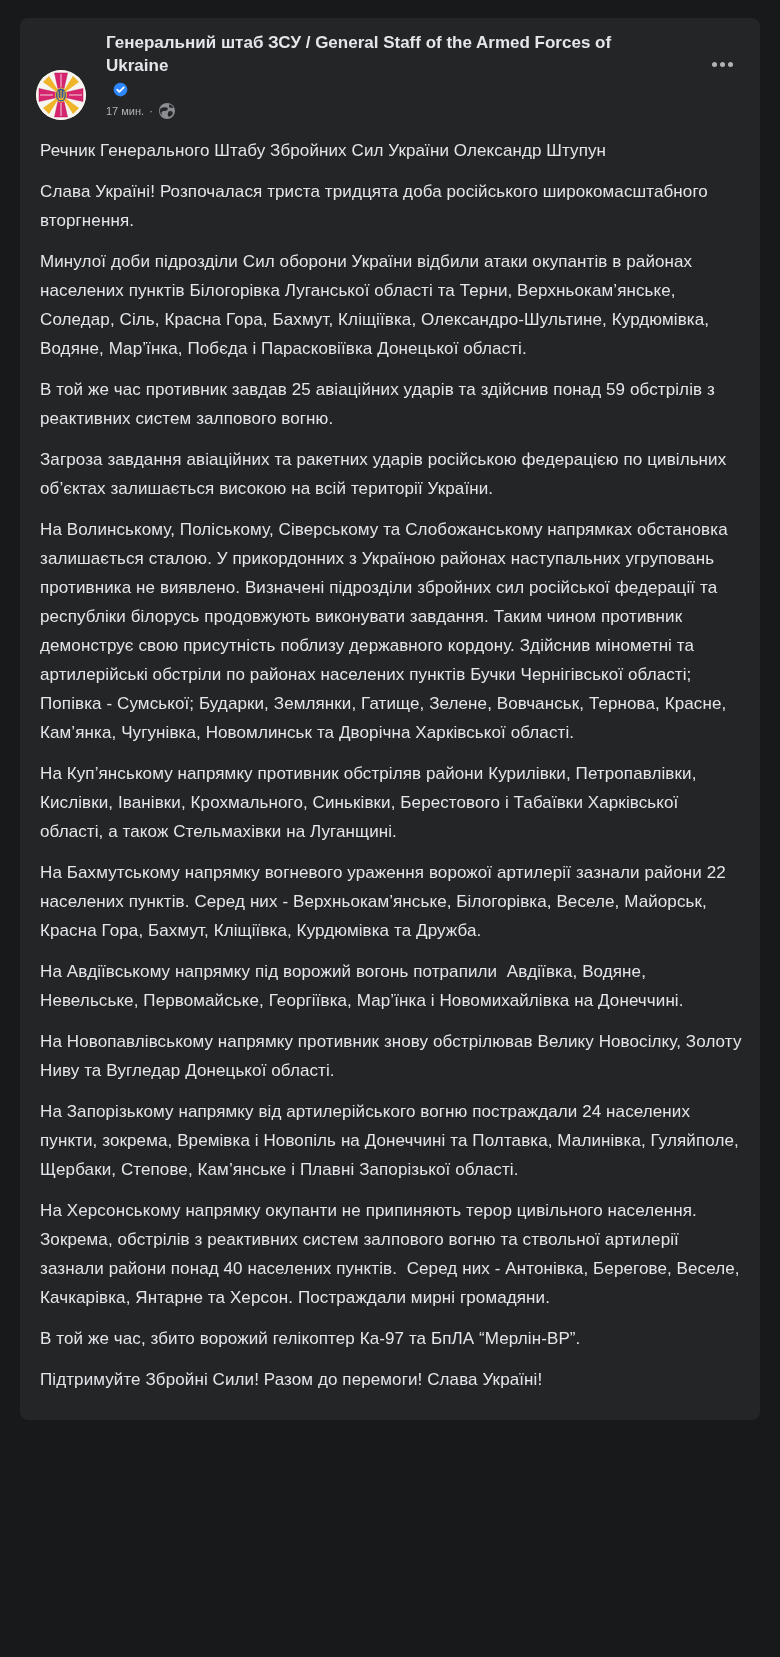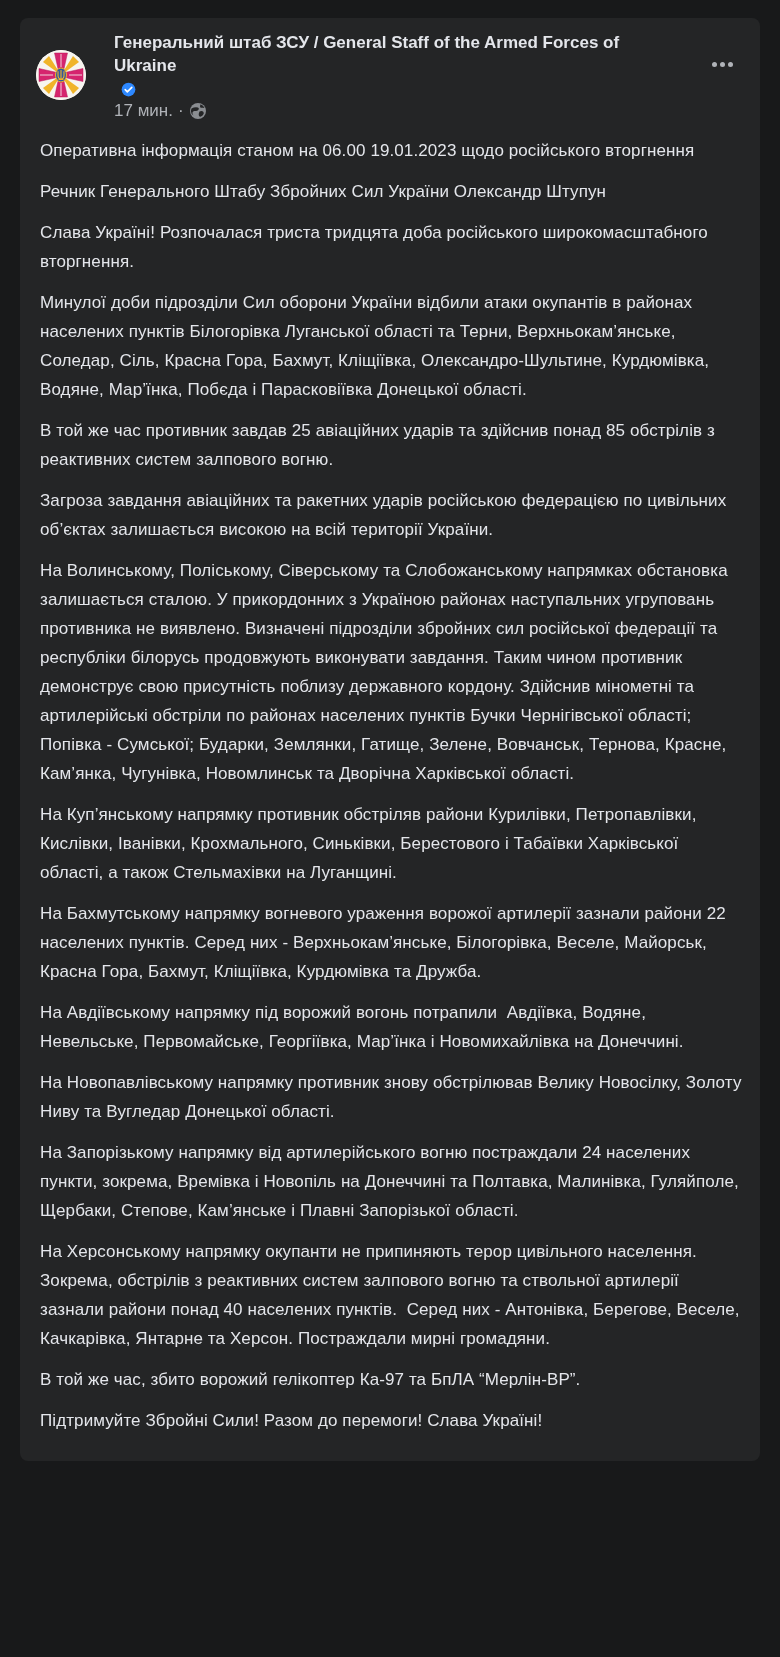--- a/index.html
+++ b/index.html
@@ -20,22 +20,22 @@
     margin: 18px 20px 0 20px;
     background: #242526;
     border-radius: 8px;
     position: relative;
     padding: 12px 16px 26px 16px;
     box-sizing: border-box;
   }
   
   .post-header {
     display: flex;
-    align-items: center;
-    gap: 28px;
+    align-items: flex-end;
+    gap: 20px;
     padding-bottom: 6px;
     position: relative;
   }
   .avatar {
     width: 50px;
     height: 50px;
     border-radius: 50%;
     overflow: hidden;
     flex: 0 0 50px;
     cursor: pointer;
@@ -55,21 +55,21 @@
   }
   .badge-row {
     margin: 5px 0 5px 7px;
     line-height: 0;
   }
   .badge-row svg { width: 15px; height: 15px; }
   .meta-row {
     display: flex;
     align-items: center;
     gap: 5px;
-    font-size: 17px;
+    font-size: 11px;
     color: #b0b3b8;
     line-height: 18px;
   }
   .meta-row .globe-wrap { line-height: 0; margin-left: 1px; }
   .meta-row .globe-wrap svg { width: 16px; height: 16px; }
   .timestamp { cursor: pointer; }
   .more-btn {
     position: absolute;
     top: 16px;
     right: 4px;
@@ -176,25 +176,24 @@
       <button class="more-btn">
         <span class="dots">
             <i></i>
             <i></i>
             <i></i>
           </span>
       </button>
     </header>
 
     <div class="post-body">
-      <p>Оперативна інформація станом на 06.00 19.01.2023 щодо російського вторгнення</p>
       <p>Речник Генерального Штабу Збройних Сил України Олександр Штупун</p>
       <p>Слава Україні! Розпочалася триста тридцята доба російського широкомасштабного вторгнення.</p>
       <p>Минулої доби підрозділи Сил оборони України відбили атаки окупантів в районах населених пунктів Білогорівка Луганської області та Терни, Верхньокам’янське, Соледар, Сіль, Красна Гора, Бахмут, Кліщіївка, Олександро-Шультине, Курдюмівка, Водяне, Мар’їнка, Побєда і Парасковіївка Донецької області.</p>
-      <p>В той же час противник завдав 25 авіаційних ударів та здійснив понад 85 обстрілів з реактивних систем залпового вогню.</p>
+      <p>В той же час противник завдав 25 авіаційних ударів та здійснив понад 59 обстрілів з реактивних систем залпового вогню.</p>
       <p>Загроза завдання авіаційних та ракетних ударів російською федерацією по цивільних об’єктах залишається високою на всій території України.</p>
       <p>На Волинському, Поліському, Сіверському та Слобожанському напрямках обстановка залишається сталою. У прикордонних з Україною районах наступальних угруповань противника не виявлено. Визначені підрозділи збройних сил російської федерації та республіки білорусь продовжують виконувати завдання. Таким чином противник демонструє свою присутність поблизу державного кордону. Здійснив мінометні та артилерійські обстріли по районах населених пунктів Бучки Чернігівської області; Попівка - Сумської; Бударки, Землянки, Гатище, Зелене, Вовчанськ, Тернова, Красне, Кам’янка, Чугунівка, Новомлинськ та Дворічна Харківської області.</p>
       <p>На Куп’янському напрямку противник обстріляв райони Курилівки, Петропавлівки, Кислівки, Іванівки, Крохмального, Синьківки, Берестового і Табаївки Харківської області, а також Стельмахівки на Луганщині.</p>
       <p>На Бахмутському напрямку вогневого ураження ворожої артилерії зазнали райони 22 населених пунктів. Серед них - Верхньокам’янське, Білогорівка, Веселе, Майорськ, Красна Гора, Бахмут, Кліщіївка, Курдюмівка та Дружба.</p>
       <p>На Авдіївському напрямку під ворожий вогонь потрапили  Авдіївка, Водяне, Невельське, Первомайське, Георгіївка, Мар’їнка і Новомихайлівка на Донеччині.</p>
       <p>На Новопавлівському напрямку противник знову обстрілював Велику Новосілку, Золоту Ниву та Вугледар Донецької області.</p>
       <p>На Запорізькому напрямку від артилерійського вогню постраждали 24 населених пункти, зокрема, Времівка і Новопіль на Донеччині та Полтавка, Малинівка, Гуляйполе, Щербаки, Степове, Кам’янське і Плавні Запорізької області.</p>
       <p>На Херсонському напрямку окупанти не припиняють терор цивільного населення. Зокрема, обстрілів з реактивних систем залпового вогню та ствольної артилерії зазнали райони понад 40 населених пунктів.  Серед них - Антонівка, Берегове, Веселе, Качкарівка, Янтарне та Херсон. Постраждали мирні громадяни.</p>
       <p>В той же час, збито ворожий гелікоптер Ка-97 та БпЛА “Мерлін-ВР”.</p>
       <p>Підтримуйте Збройні Сили! Разом до перемоги! Слава Україні!</p>

